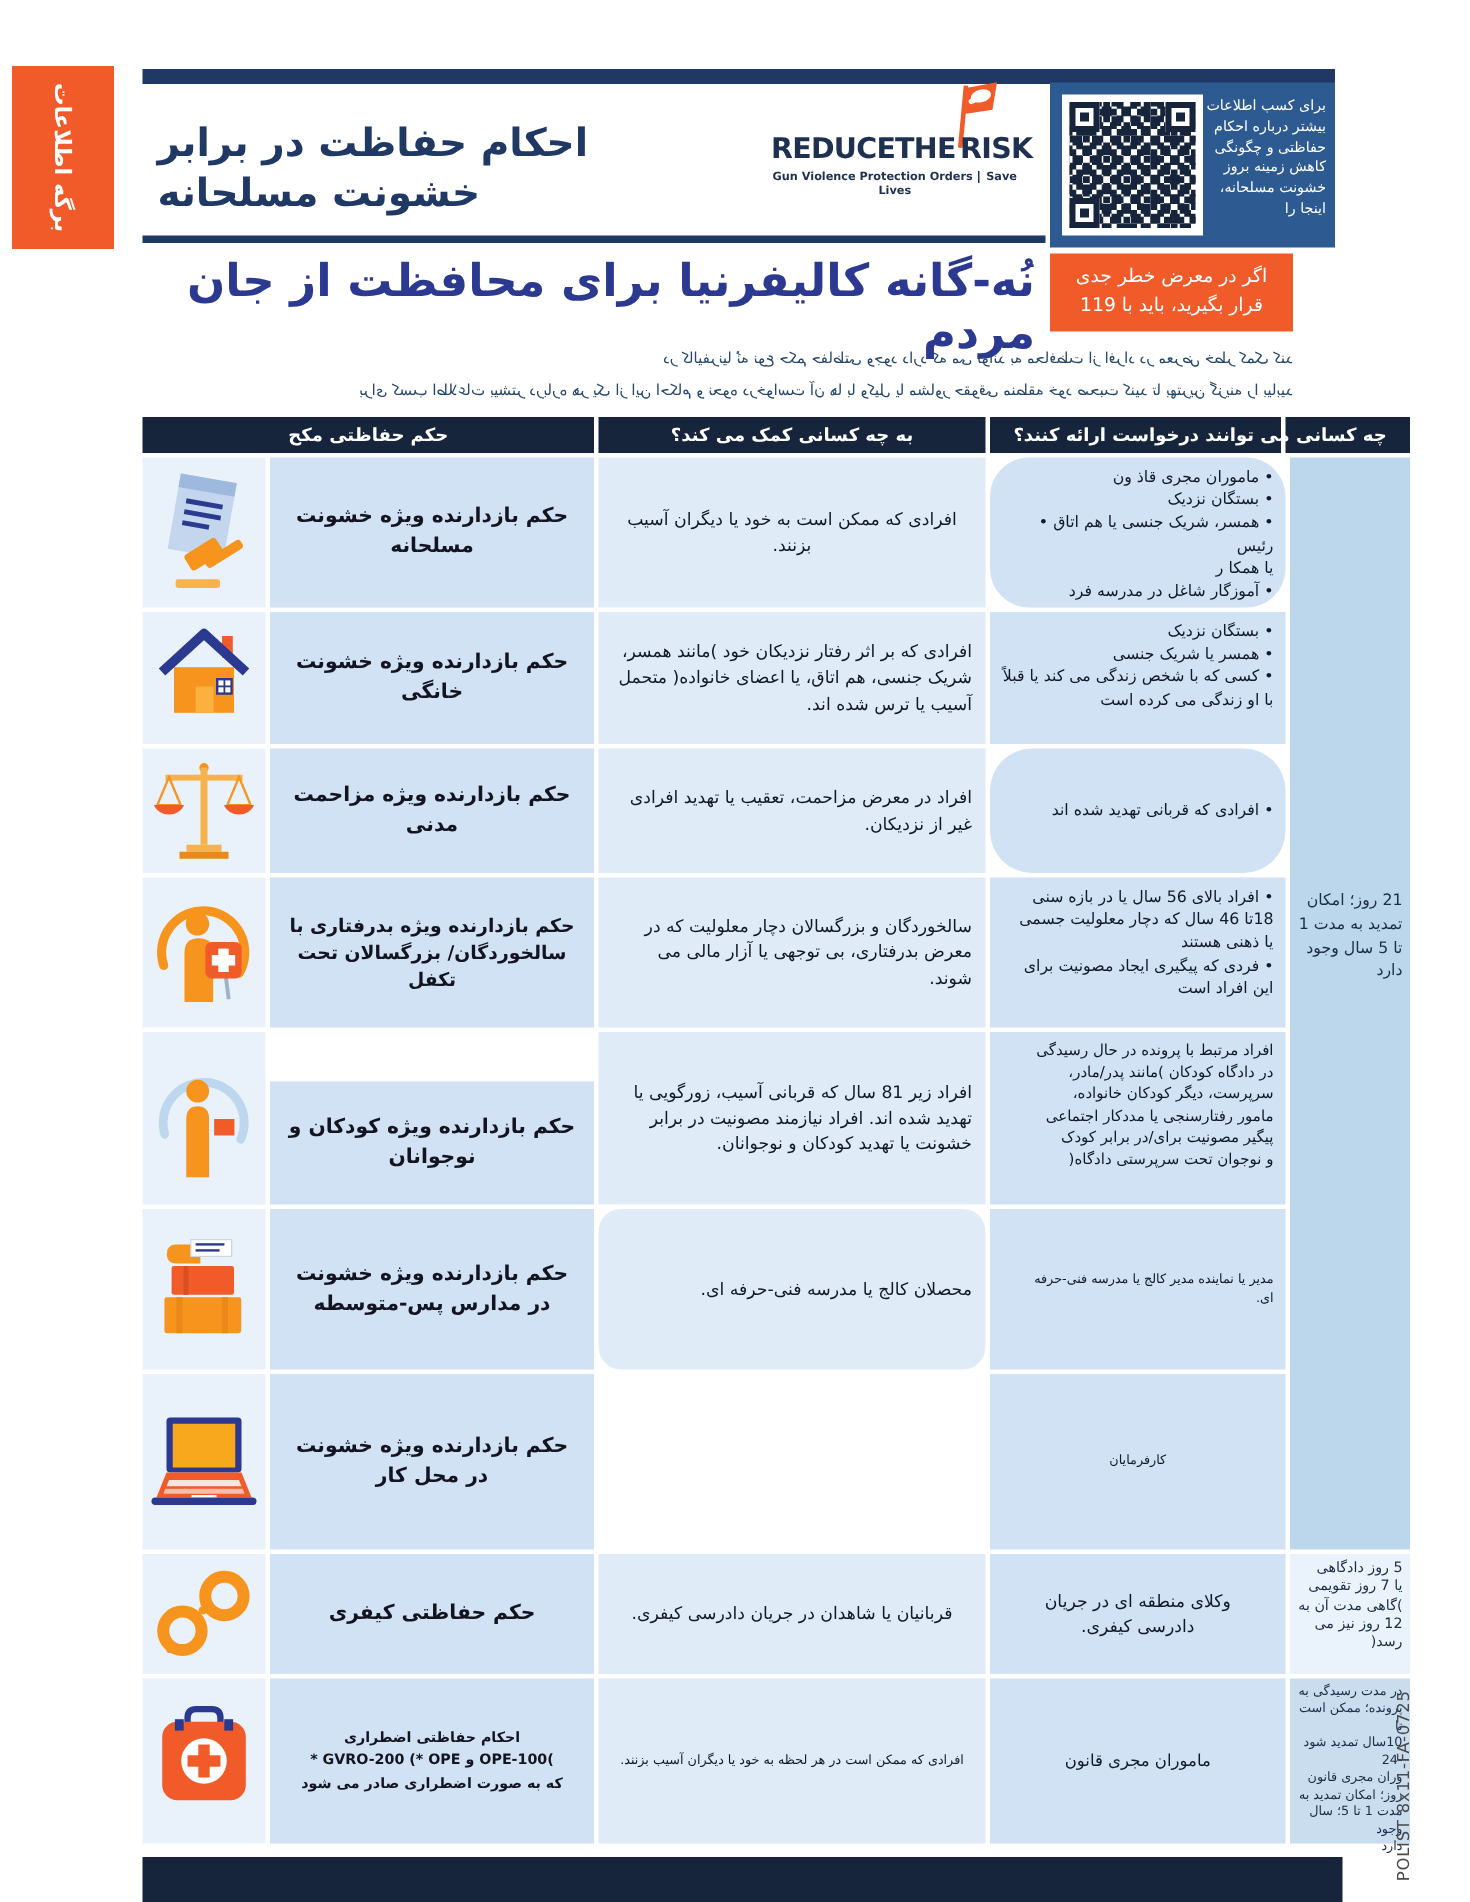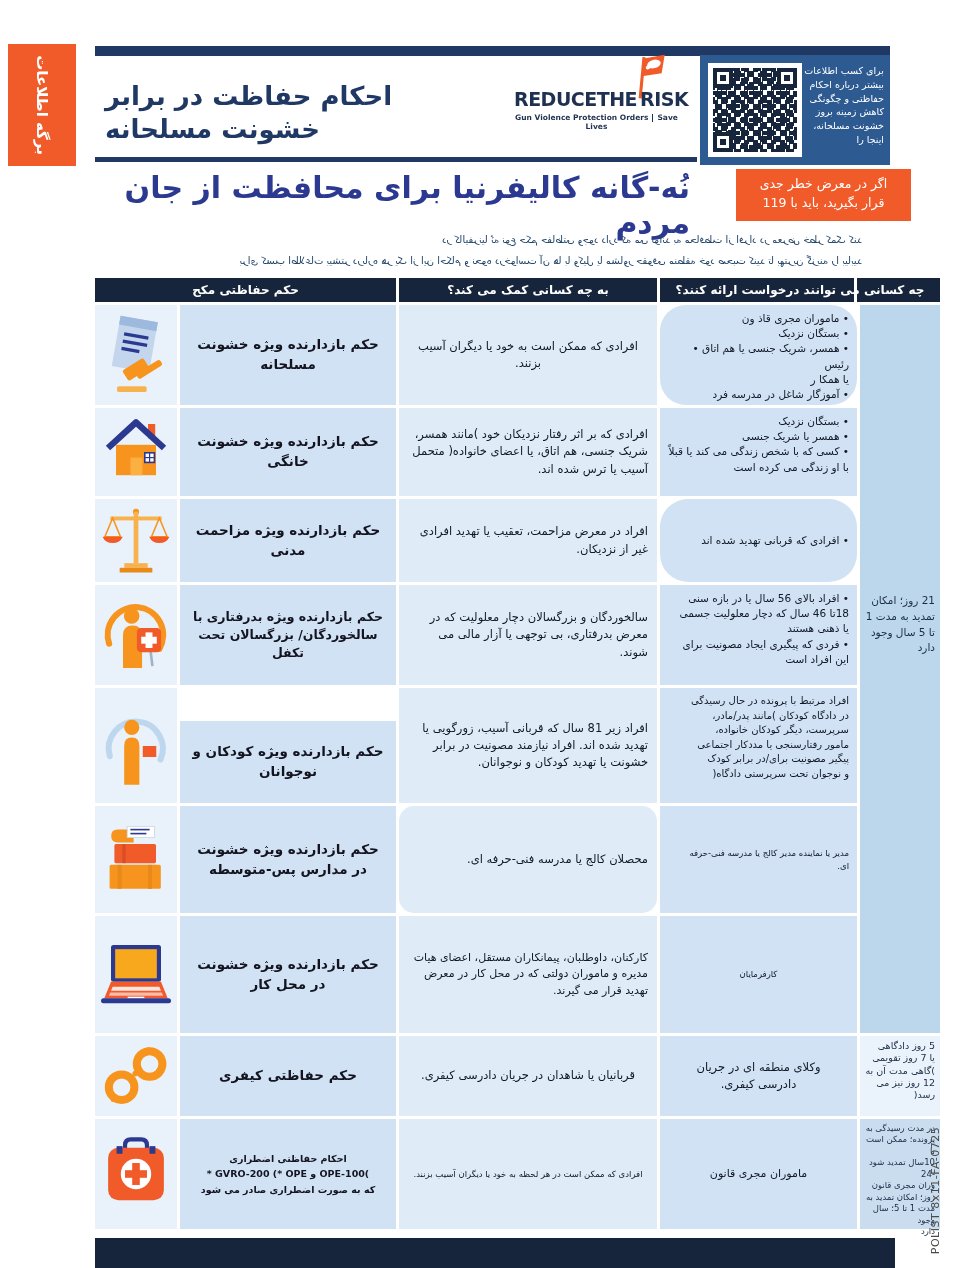--- a/index.html
+++ b/index.html
@@ -38,21 +38,21 @@
   .finder { position:absolute; width:20px; height:20px; border:4px solid #16243c;
     background:#fff; }
   .finder::after { content:""; position:absolute; left:3px; top:3px; width:6px; height:6px;
     background:#16243c; }
   .f1 { left:0; top:0; } .f2 { right:0; top:0; } .f3 { left:0; bottom:0; }
   .qr-caption { position:absolute; right:6px; top:9px; width:80px; color:#fff;
     font-size:9.5px; line-height:1.45; direction:rtl; text-align:right; }
 
   .main-title { left:100px; top:170px; width:590px; font-size:30px; font-weight:bold;
     color:#2b3990; direction:rtl; text-align:right; }
-  .alert-box { left:736px; top:169px; width:175px; height:52px; background:#f15a29;
+  .alert-box { left:700px; top:169px; width:162px; height:52px; background:#f15a29;
     color:#fff; font-size:12.5px; direction:rtl; text-align:center; padding-top:6px;
     line-height:1.5; }
   .intro-line { color:#24476b; font-size:10px; direction:rtl; text-align:left;
     transform:scaleX(-1); white-space:nowrap; }
   .intro-1 { left:95px; top:234px; width:767px; }
   .intro-2 { left:95px; top:255px; width:767px; }
 
   
   .grid { left:95px; top:278px; width:845px; display:grid; direction:rtl;
     grid-template-columns:80px 197px 258px 216px 82px;
@@ -280,23 +280,20 @@
         <rect x="12" y="56" width="64" height="30" rx="2" fill="#f7941d"></rect>
         <rect x="22" y="56" width="5" height="30" fill="#e8891a"></rect>
         <rect x="60" y="56" width="5" height="30" fill="#e8891a"></rect>
         <rect x="28" y="30" width="4" height="24" fill="#d94e22"></rect>
       </svg>
     </div>
 
     <div class="cell c-req vcenter sz-tiny t-center" style="grid-column:2; grid-row:8;">
         <div class="pre">کارفرمایان</div>
       </div>
-    <div class="cell c-help" style="grid-column:3; grid-row:8; font-size:11px;">
-        <div>کارکنان، داوطلبان، پیمانکاران مستقل، اعضای هیات مدیره و ماموران دولتی که در محل کار در معرض تهدید قرار می گیرند.</div>
-      </div>
     <div class="cell c-type" style="grid-column:4; grid-row:8;">حکم بازدارنده ویژه خشونت در محل کار</div>
     <div class="cell c-icon" style="grid-column:5; grid-row:8;">
       <svg width="80" height="70" viewBox="0 0 96 84">
         <rect x="18" y="6" width="60" height="44" rx="3" fill="#2b3990"></rect>
         <rect x="23" y="11" width="50" height="35" fill="#f7a81d"></rect>
         <path d="M10 70 L18 50 h60 l8 20 z" fill="#f15a29"></path>
         <path d="M20 56 h56 l2 5 h-60 z" fill="#ffffff" opacity="0.85"></path>
         <path d="M17 63 h62 l1.5 4 h-65 z" fill="#ffffff" opacity="0.6"></path>
         <rect x="38" y="68" width="20" height="5" fill="#ffffff"></rect>
         <rect x="6" y="70" width="84" height="6" rx="3" fill="#2b3990"></rect>

